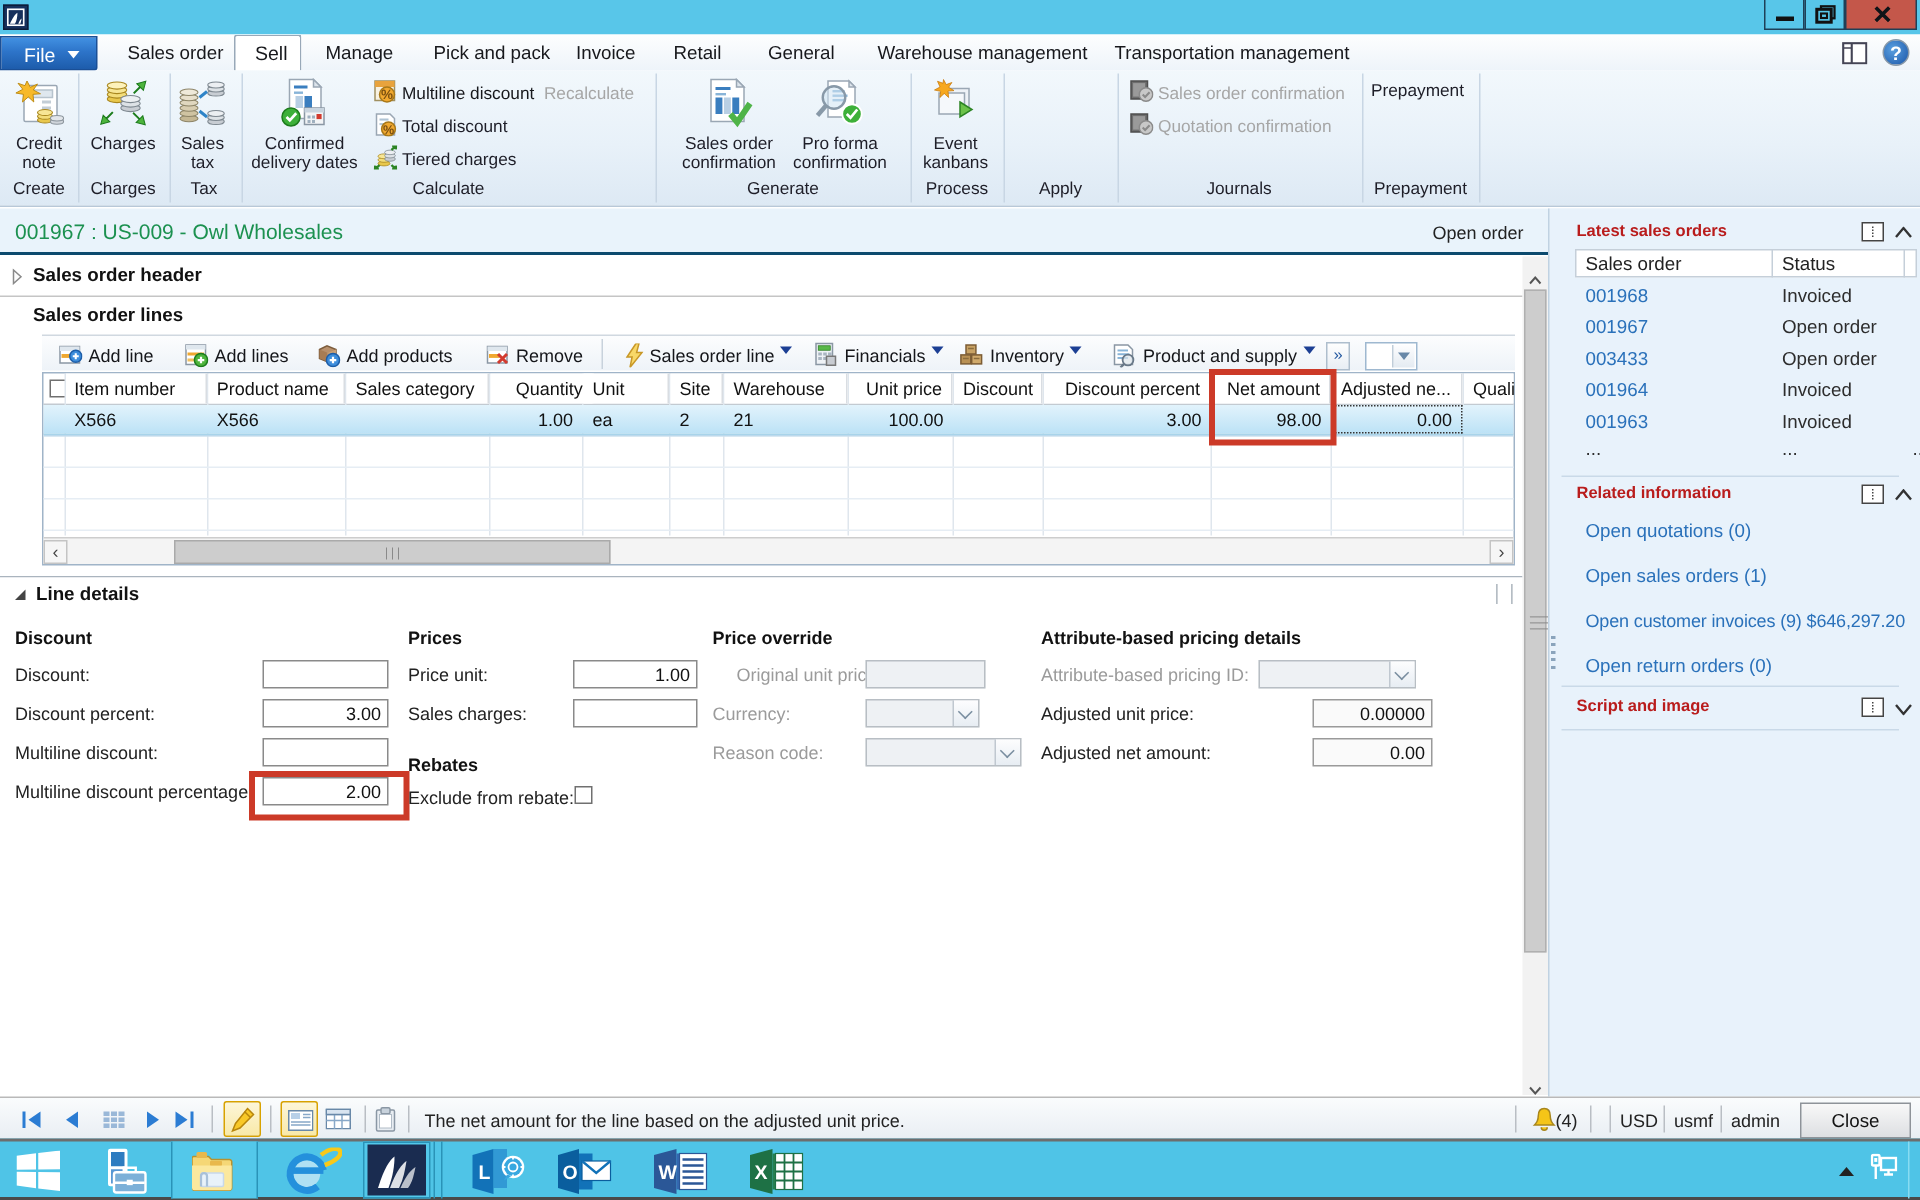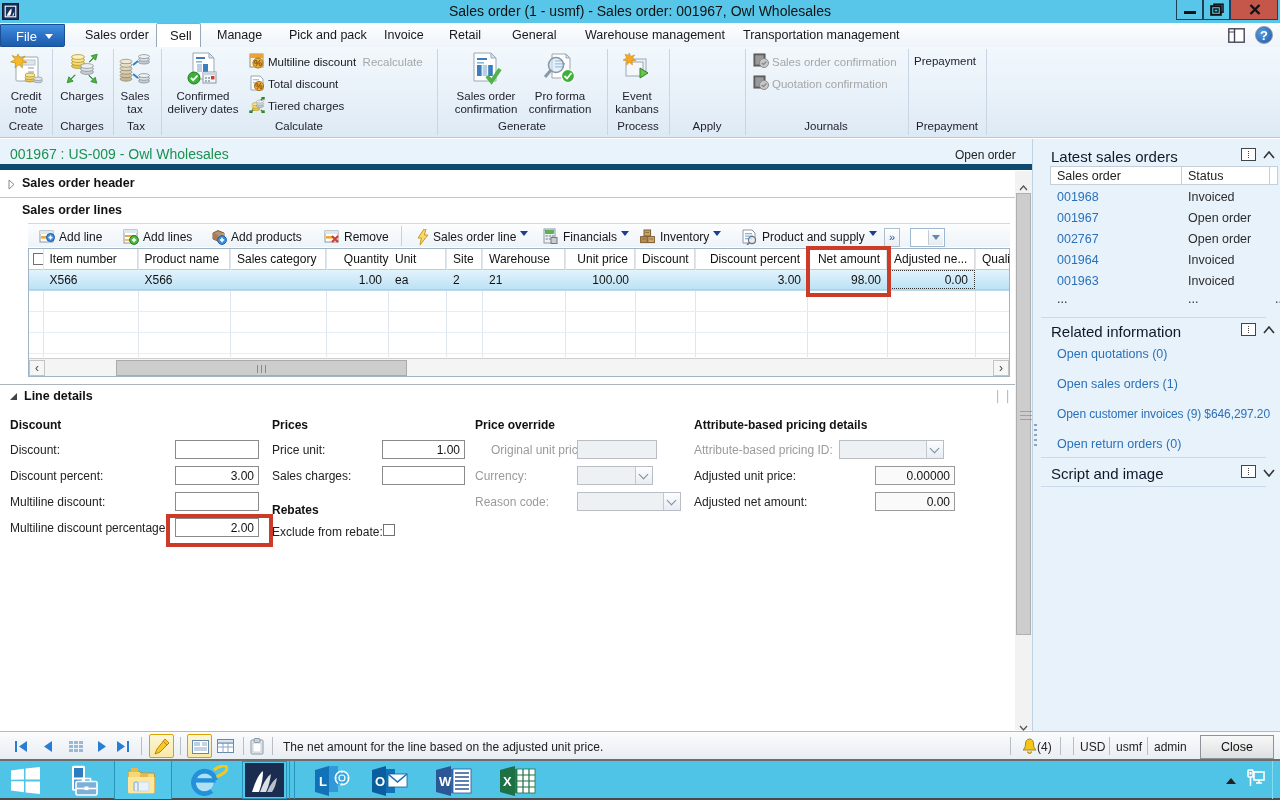--- a/index.html
+++ b/index.html
@@ -22,21 +22,21 @@
 
 #ribbon { left:0; top:47px; width:1280px; height:91px; background:linear-gradient(#f2f8fc,#e8f1f9 55%,#dde9f4); border-bottom:1px solid #b8c8d8; }
 .gsep { position:absolute; top:2px; bottom:2px; width:1px; background:#c8d6e4; }
 .glabel { position:absolute; top:73px; font-size:11.5px; color:#1e1e28; width:120px; text-align:center; }
 .bigbtn { position:absolute; top:3px; width:76px; text-align:center; font-size:11.5px; color:#1e1e28; line-height:12.5px; }
 .bigbtn .ic { display:block; margin:2px auto 4px; width:34px; height:34px; }
 .smbtn { position:absolute; font-size:11.5px; color:#1e1e28; height:16px; line-height:16px; }
 .smbtn svg { vertical-align:-3px; margin-right:3px; }
 .gray { color:#a6a6a6; }
 
-#crumb { left:0; top:139px; width:1280px; height:31px; background:#e9f3fb; border-bottom:6px solid #0c4a6e; }
+#crumb { left:0; top:139px; width:1280px; height:31px; background:#e9f3fb; border-bottom:2px solid #0c4a6e; }
 #crumb .rec { position:absolute; left:10px; top:7px; font-size:14px; color:#1c9150; }
 #crumb .right { position:absolute; left:955px; top:9px; font-size:12px; color:#222; }
 
 #content { left:0; top:170px; width:1015px; height:560px; background:#fff; }
 #soh { position:absolute; left:0; top:2px; width:1015px; height:26px; border-bottom:1px solid #c5c5c5; }
 #soh b, .sect b { font-size:12.5px; color:#111; }
 
 #grid { position:absolute; left:28px; top:78px; width:982px; height:129px; border:1px solid #a0b4c8; background:#fff; }
 .gh { position:absolute; top:0; height:20px; font-size:12px; color:#111; line-height:20px; background:#fff; border-right:1px solid #d9dde2; padding:0 6px; }
 .gr { position:absolute; top:0; height:20px; font-size:12px; color:#111; line-height:20px; padding:0 6px; }
@@ -62,21 +62,21 @@
 .grline { position:absolute; left:0; width:980px; height:1px; background:#e6edf4; }
 #ghscroll { position:absolute; left:0; top:109px; width:980px; height:18px; background:#f4f4f4; border-top:1px solid #cdcdcd; }
 .hsbtn { position:absolute; top:1px; width:16px; height:16px; background:#f6f6f6; border:1px solid #c4c4c4; color:#444; text-align:center; line-height:14px; font-size:12px; }
 #hsthumb { position:absolute; left:87px; top:1px; width:291px; height:16px; background:#cdcdcd; border:1px solid #aaa; color:#666; text-align:center; font-size:9px; line-height:15px; letter-spacing:1px; }
 
 .redbox { position:absolute; border:4px solid #cc3a28; }
 
 #vscroll { left:1015px; top:171px; width:17px; height:559px; background:#f2f2f2; }
 
 #sidebar { left:1032px; top:139px; width:248px; height:592px; background:#e8f2fb; border-left:1px solid #c0d2e2; }
-.sbhead { position:absolute; left:18px; font-size:15px; font-weight:normal; color:#0f172a; }
+.sbhead { position:absolute; left:18px; font-size:11px; font-weight:bold; color:#b91c1c; }
 .sblink { position:absolute; left:24px; font-size:12.5px; color:#2a71ba; white-space:nowrap; }
 .sbsep { position:absolute; left:8px; width:225px; height:1px; background:#c9d9e8; }
 .sbth { position:absolute; font-size:12.5px; color:#222; }
 .sblink2 { position:absolute; left:24px; font-size:12.5px; color:#2a71ba; }
 .sbst { position:absolute; left:155px; font-size:12.5px; color:#2d2d2d; }
 .sbico { position:absolute; width:15px; height:13px; border:1px solid #444; background:#fff; }
 .sbico:after { content:""; position:absolute; left:2px; top:2px; width:4px; height:7px; border-right:1px dotted #444; }
 .vsbtn { position:absolute; left:1px; width:15px; height:16px; background:#f2f2f2; text-align:center; padding-top:5px; }
 
 #statusbar { left:0; top:731px; width:1280px; height:28px; background:linear-gradient(#fafcfd,#e9eef3); border-top:1px solid #b9b9b9; font-size:12px; color:#222; }
@@ -87,21 +87,20 @@
 </head>
 <body>
 <div class="abs" id="titlebar">
   <div class="abs" style="left:2px;top:3px;width:17px;height:17px;background:#16305c;border:1px solid #0c1c38;">
       <svg style="position:absolute;left:1px;top:1px;" width="13" height="13" viewBox="0 0 13 13">
         <rect x="1.2" y="1.2" width="10.6" height="10.6" fill="none" stroke="#fff" stroke-width="1.1"></rect>
         <path d="M2.6 10.8 C4.8 6.2 6.4 4.2 7.6 3.5 C7.6 6.2 7.2 8.8 6 10.8z" fill="#fff"></path>
         <path d="M8.2 10.8 C9 8.8 9.6 7.9 10.4 7.3 C10.2 8.7 10 9.7 9.5 10.8z" fill="#fff"></path>
       </svg>
     </div>
-  <div class="title">Sales order (1 - usmf) - Sales order: 001967, Owl Wholesales</div>
   <div id="winbtns">
     <div class="wbtn">
         <span style="position:absolute;left:7px;top:11px;width:12px;height:3px;background:#111;"></span>
       </div>
     <div class="wbtn">
         <svg style="position:absolute;left:6px;top:3px;" width="14" height="13" viewBox="0 0 14 13">
           <rect x="4" y="1.2" width="9" height="8" fill="none" stroke="#111" stroke-width="1.5"></rect>
           <rect x="1.2" y="3.2" width="9.6" height="8.6" fill="#58c6e9" stroke="#111" stroke-width="2"></rect>
           <rect x="4" y="6" width="4" height="3" fill="none" stroke="#111" stroke-width="1.4"></rect>
         </svg>
@@ -509,21 +508,21 @@
     </svg>
   <div class="abs" style="left:17px;top:27px;width:228px;height:19px;background:#fff;border:1px solid #c5cfd9;"></div>
   <div class="abs" style="left:148px;top:27px;width:1px;height:19px;background:#c5cfd9;"></div>
   <div class="abs" style="left:236px;top:27px;width:1px;height:19px;background:#c5cfd9;"></div>
   <div class="sbth" style="left:24px;top:30px;">Sales order</div>
   <div class="sbth" style="left:155px;top:30px;">Status</div>
   <div class="sblink2" style="top:51px;">001968</div>
     <div class="sbst" style="top:51px;">Invoiced</div>
   <div class="sblink2" style="top:72px;">001967</div>
     <div class="sbst" style="top:72px;">Open order</div>
-  <div class="sblink2" style="top:93px;">002767</div>
+  <div class="sblink2" style="top:93px;">003433</div>
     <div class="sbst" style="top:93px;">Open order</div>
   <div class="sblink2" style="top:114px;">001964</div>
     <div class="sbst" style="top:114px;">Invoiced</div>
   <div class="sblink2" style="top:135px;">001963</div>
     <div class="sbst" style="top:135px;">Invoiced</div>
   <div class="sbst" style="left:24px;top:153px;">...</div>
     <div class="sbst" style="top:153px;">...</div>
     <div class="sbst" style="left:242px;top:153px;">..</div>
   <div class="sbsep" style="top:178px;"></div>
   <div class="sbhead" style="top:184px;">Related information</div>

